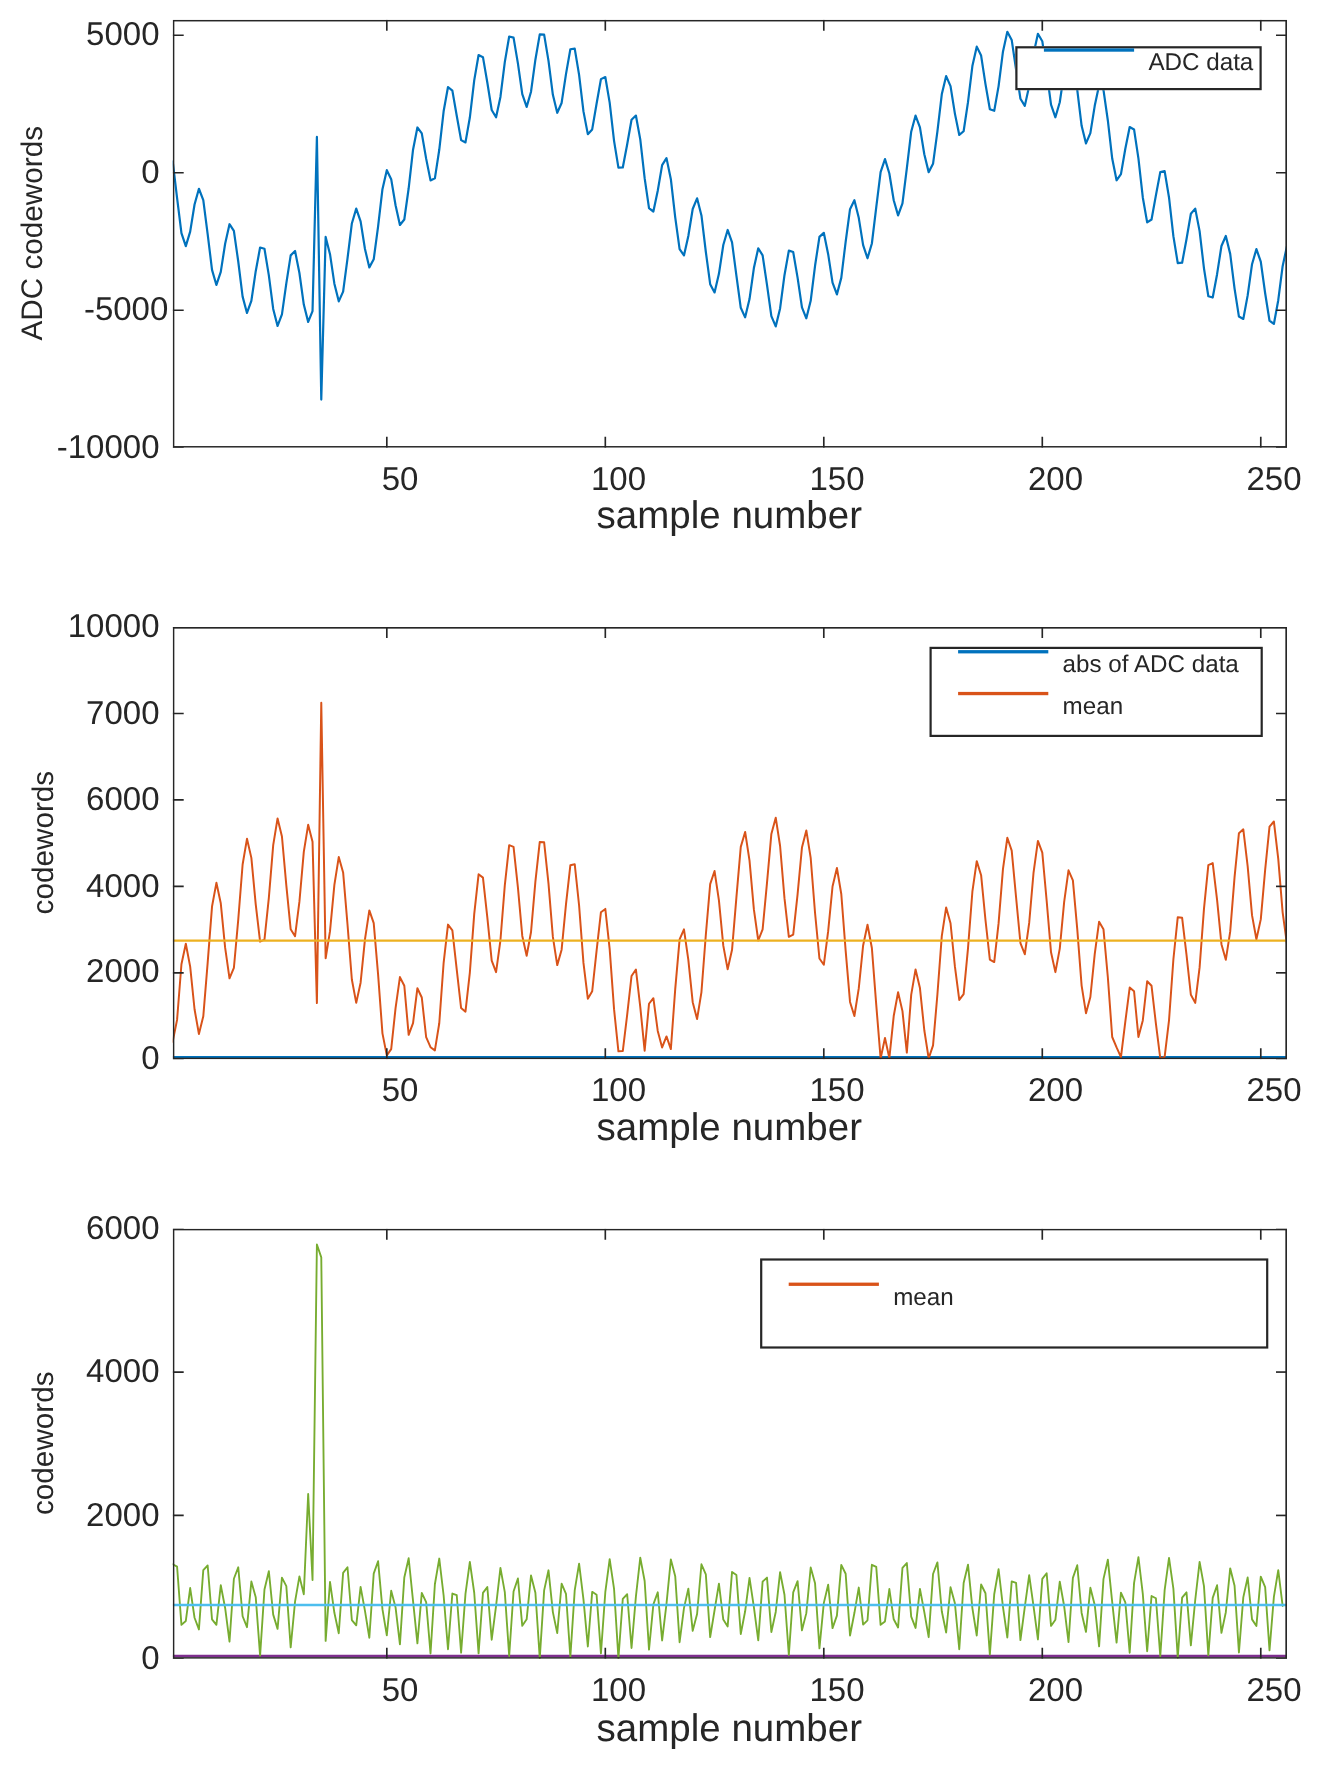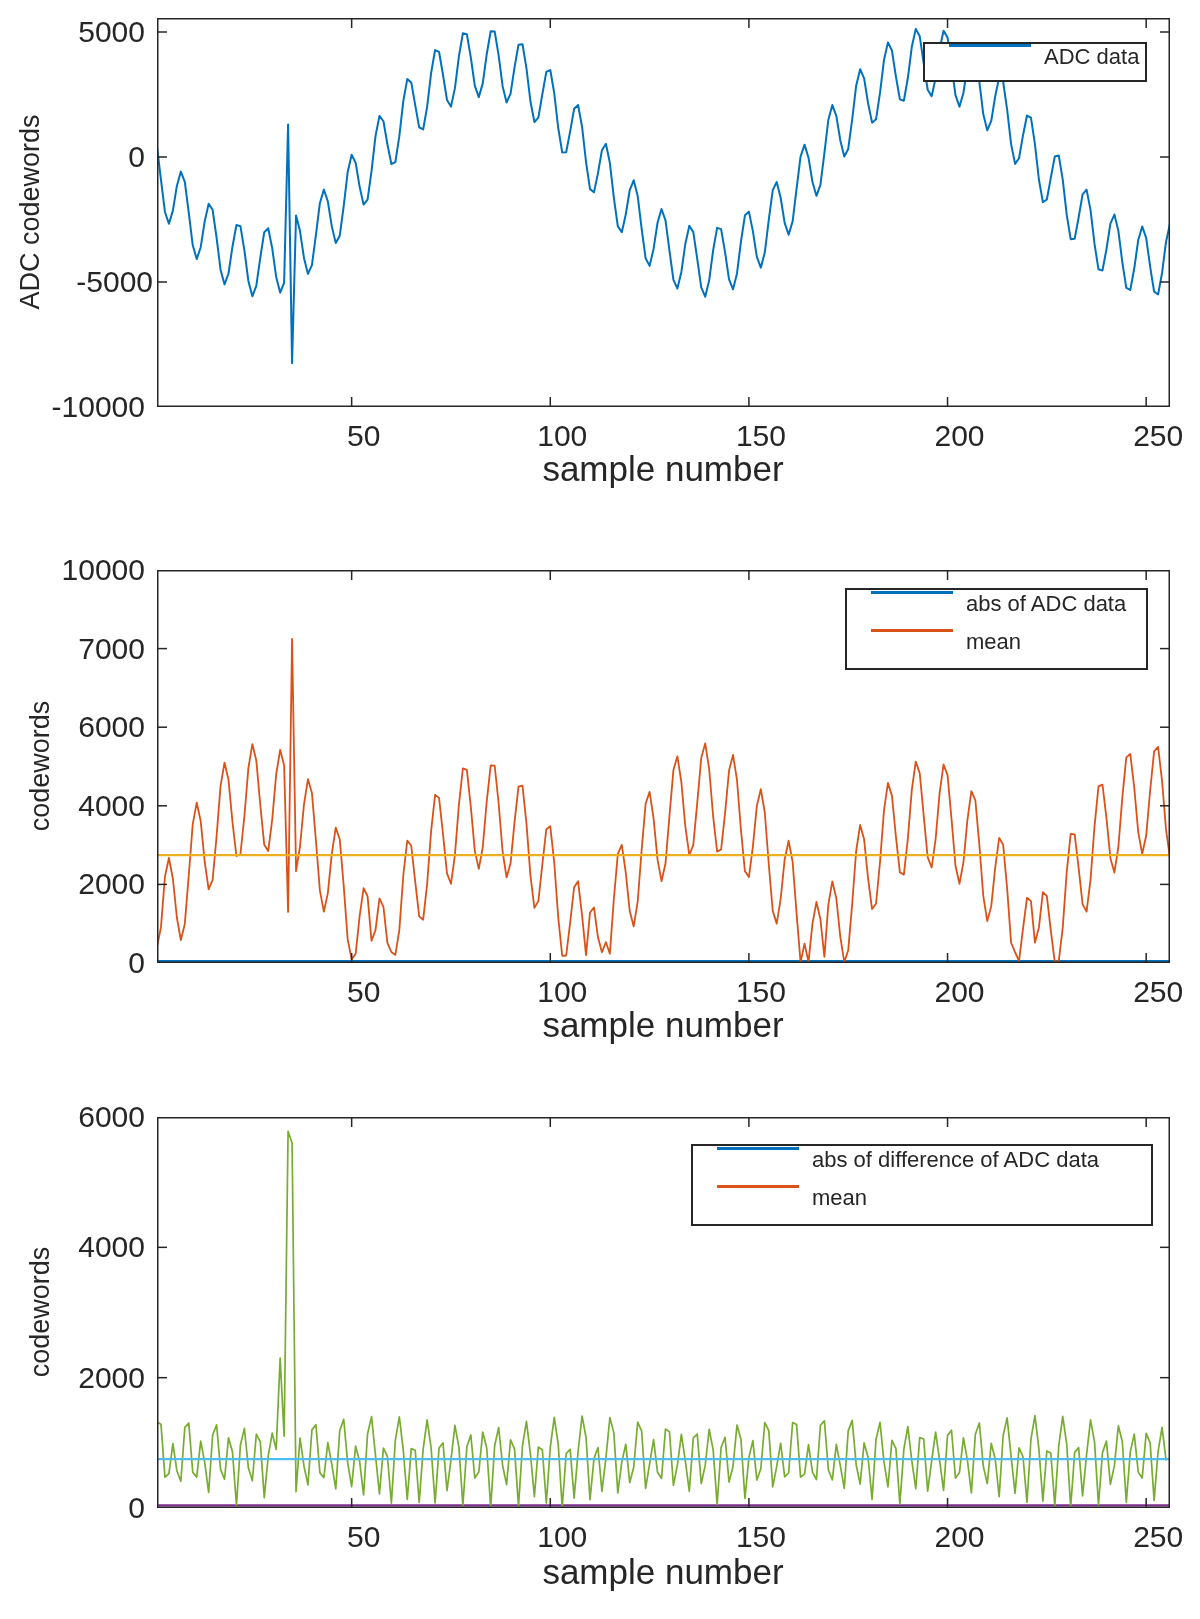--- a/index.html
+++ b/index.html
@@ -116,24 +116,20 @@
       <line x1="1013" y1="130.33333333333337" x2="1003" y2="130.33333333333337" stroke="#262626" stroke-width="1.5"></line>
       <line x1="0" y1="260.6666666666667" x2="10" y2="260.6666666666667" stroke="#262626" stroke-width="1.5"></line>
       <line x1="1013" y1="260.6666666666667" x2="1003" y2="260.6666666666667" stroke="#262626" stroke-width="1.5"></line>
       <line x1="0" y1="391" x2="10" y2="391" stroke="#262626" stroke-width="1.5"></line>
       <line x1="1013" y1="391" x2="1003" y2="391" stroke="#262626" stroke-width="1.5"></line>
     </svg>
   <div class="ylabel" style="left:40px;top:1312px">codewords</div>
   <div class="xlabel" style="left:663px;top:1552px">sample number</div>
   <div class="legend" style="left:691px;top:1144px;width:462px;height:82px">
     <div class="lrow">
-      <span class="lline" style="background: rgb(0, 114, 189);"></span>
-      <span class="ltext">abs of difference of ADC data</span>
-    </div>
-    <div class="lrow">
       <span class="lline" style="background: rgb(217, 83, 25);"></span>
       <span class="ltext">mean</span>
     </div>
   </div>
 
 <div class="tick-label xtick" style="left: 351.655px; top: 419px;">50</div>
     <div class="tick-label xtick" style="left: 550.282px; top: 419px;">100</div>
     <div class="tick-label xtick" style="left: 748.91px; top: 419px;">150</div>
     <div class="tick-label xtick" style="left: 947.537px; top: 419px;">200</div>
     <div class="tick-label xtick" style="left: 1146.16px; top: 419px;">250</div>

